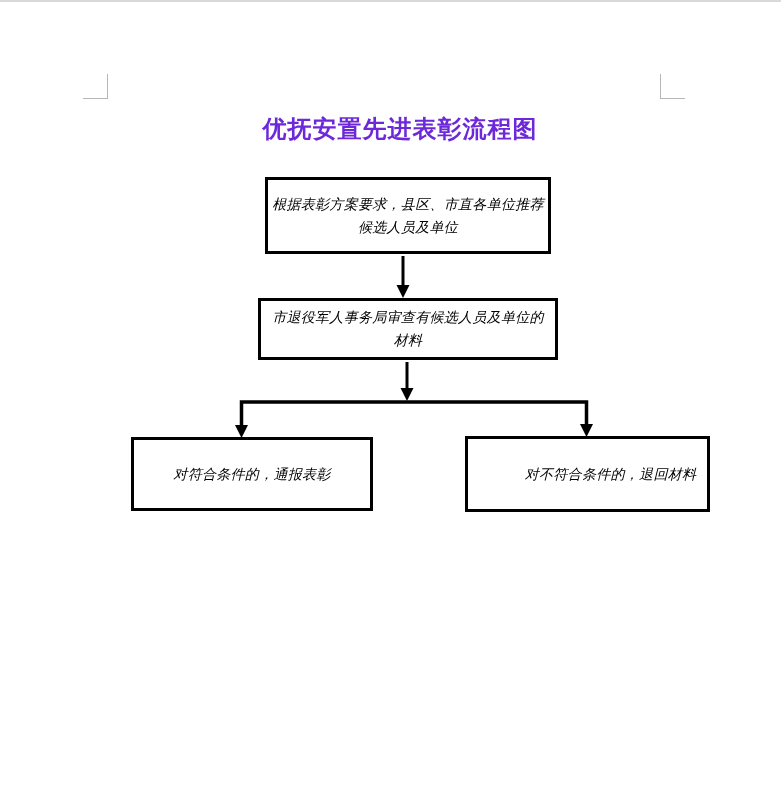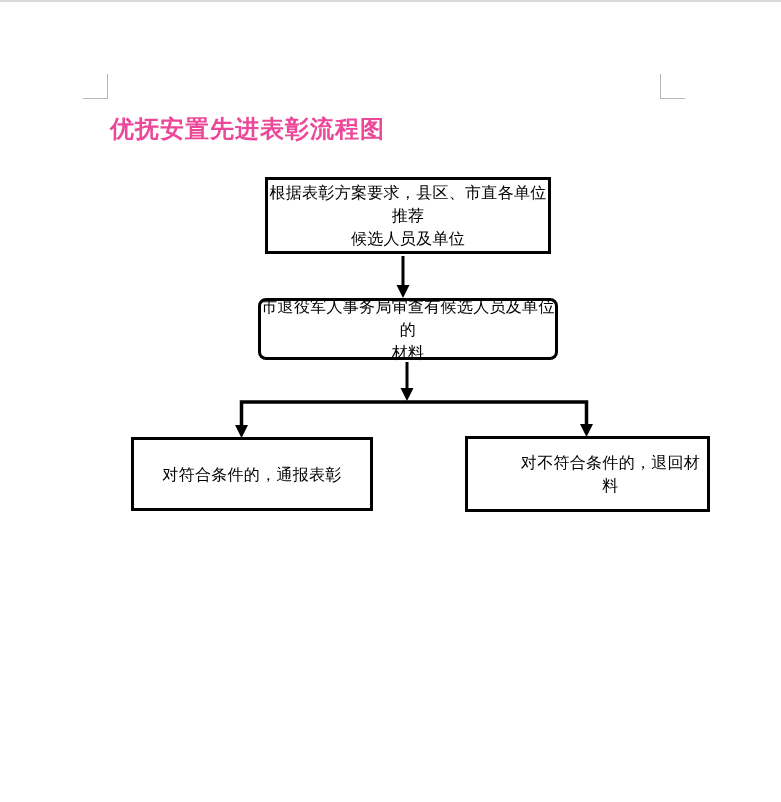--- a/index.html
+++ b/index.html
@@ -32,44 +32,46 @@
   }
   .corner-mark.tr {
     left: 660px; top: 74px;
     border-left: 1px solid #b7b7b7;
     border-bottom: 1px solid #b7b7b7;
   }
   .doc-title {
     position: absolute;
     left: 110px; top: 99px;
     width: 580px;
+    text-align: center;
     font-family: "Liberation Serif", serif;
     font-weight: bold;
     font-size: 24px;
     letter-spacing: 1px;
-    color: #ec4899;
+    color: #6d28d9;
     line-height: 28px;
   }
   .flow-box {
     position: absolute;
     box-sizing: border-box;
     border: 3px solid #000000;
     background: #ffffff;
     display: flex;
     align-items: center;
     justify-content: center;
     text-align: center;
-    font-size: 16px;
+    font-size: 14px;
     letter-spacing: 0.3px;
     line-height: 23px;
     color: #000000;
     white-space: pre-line;
+    font-style: italic;
   }
   #box-recommend   { left: 265px; top: 177px; width: 286px; height: 77px; }
-  #box-review      { left: 258px; top: 298px; width: 300px; height: 62px; border-radius: 8px; }
+  #box-review      { left: 258px; top: 298px; width: 300px; height: 62px; }
   #box-qualified   { left: 131px; top: 437px; width: 242px; height: 74px; }
   #box-unqualified { left: 465px; top: 436px; width: 245px; height: 76px; padding-left: 46px; }
   .connector-layer {
     position: absolute;
     left: 0; top: 0;
     width: 781px; height: 802px;
     pointer-events: none;
   }
 </style>
 </head>

